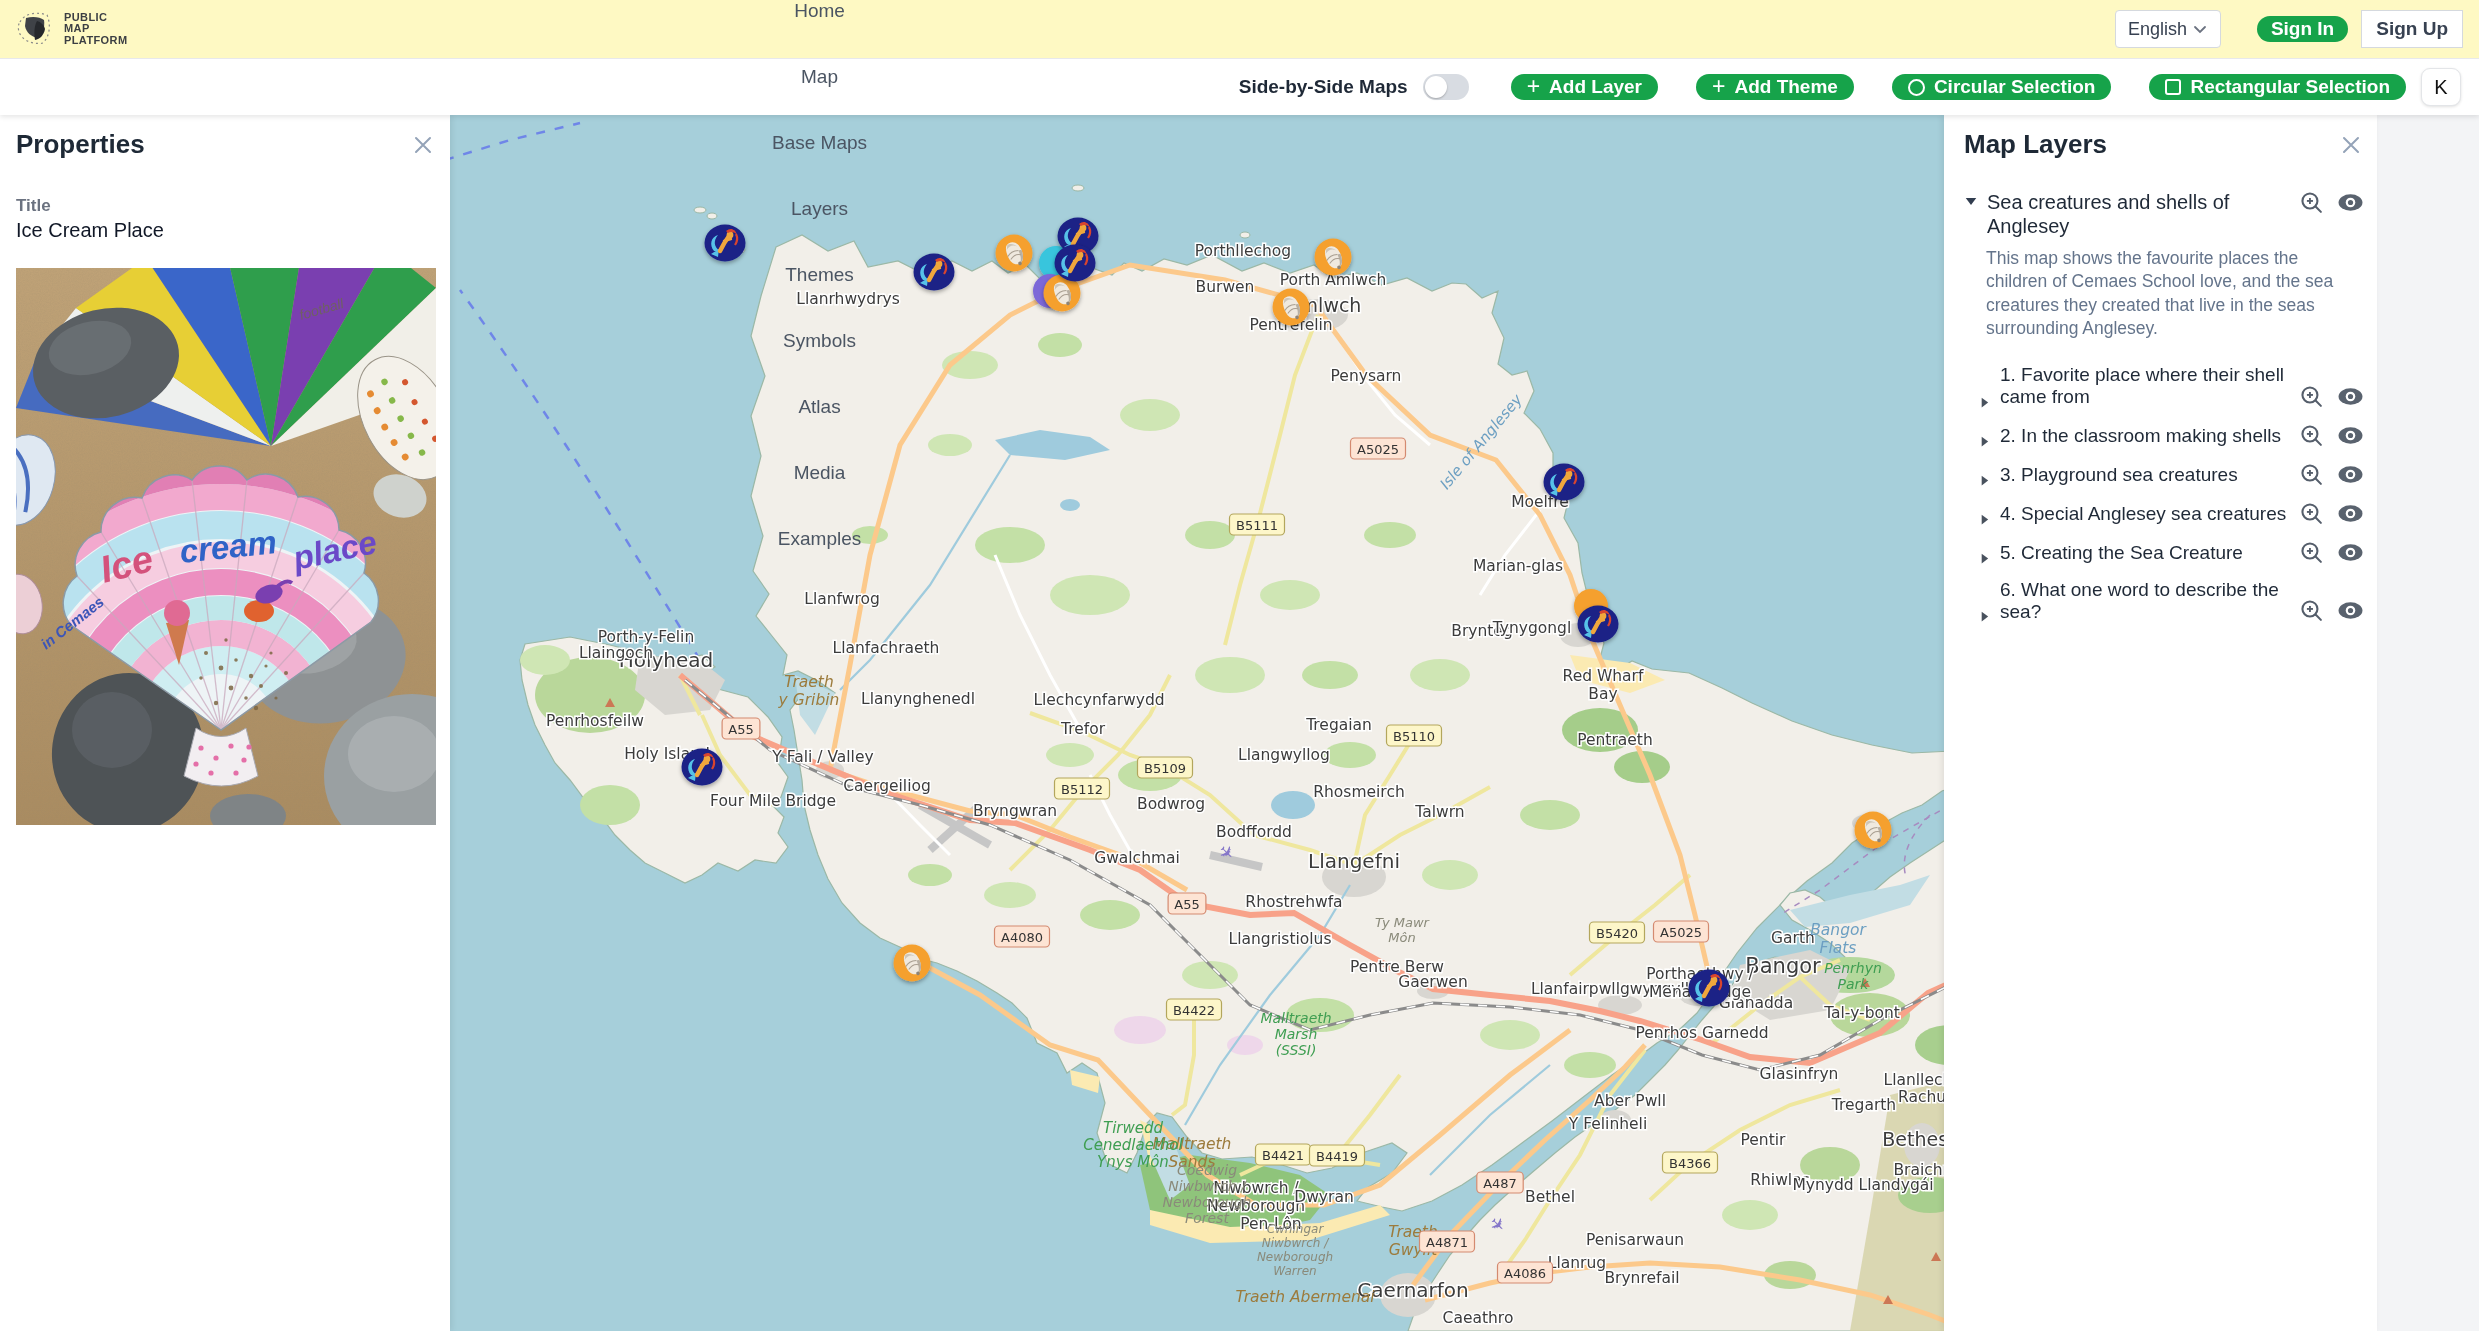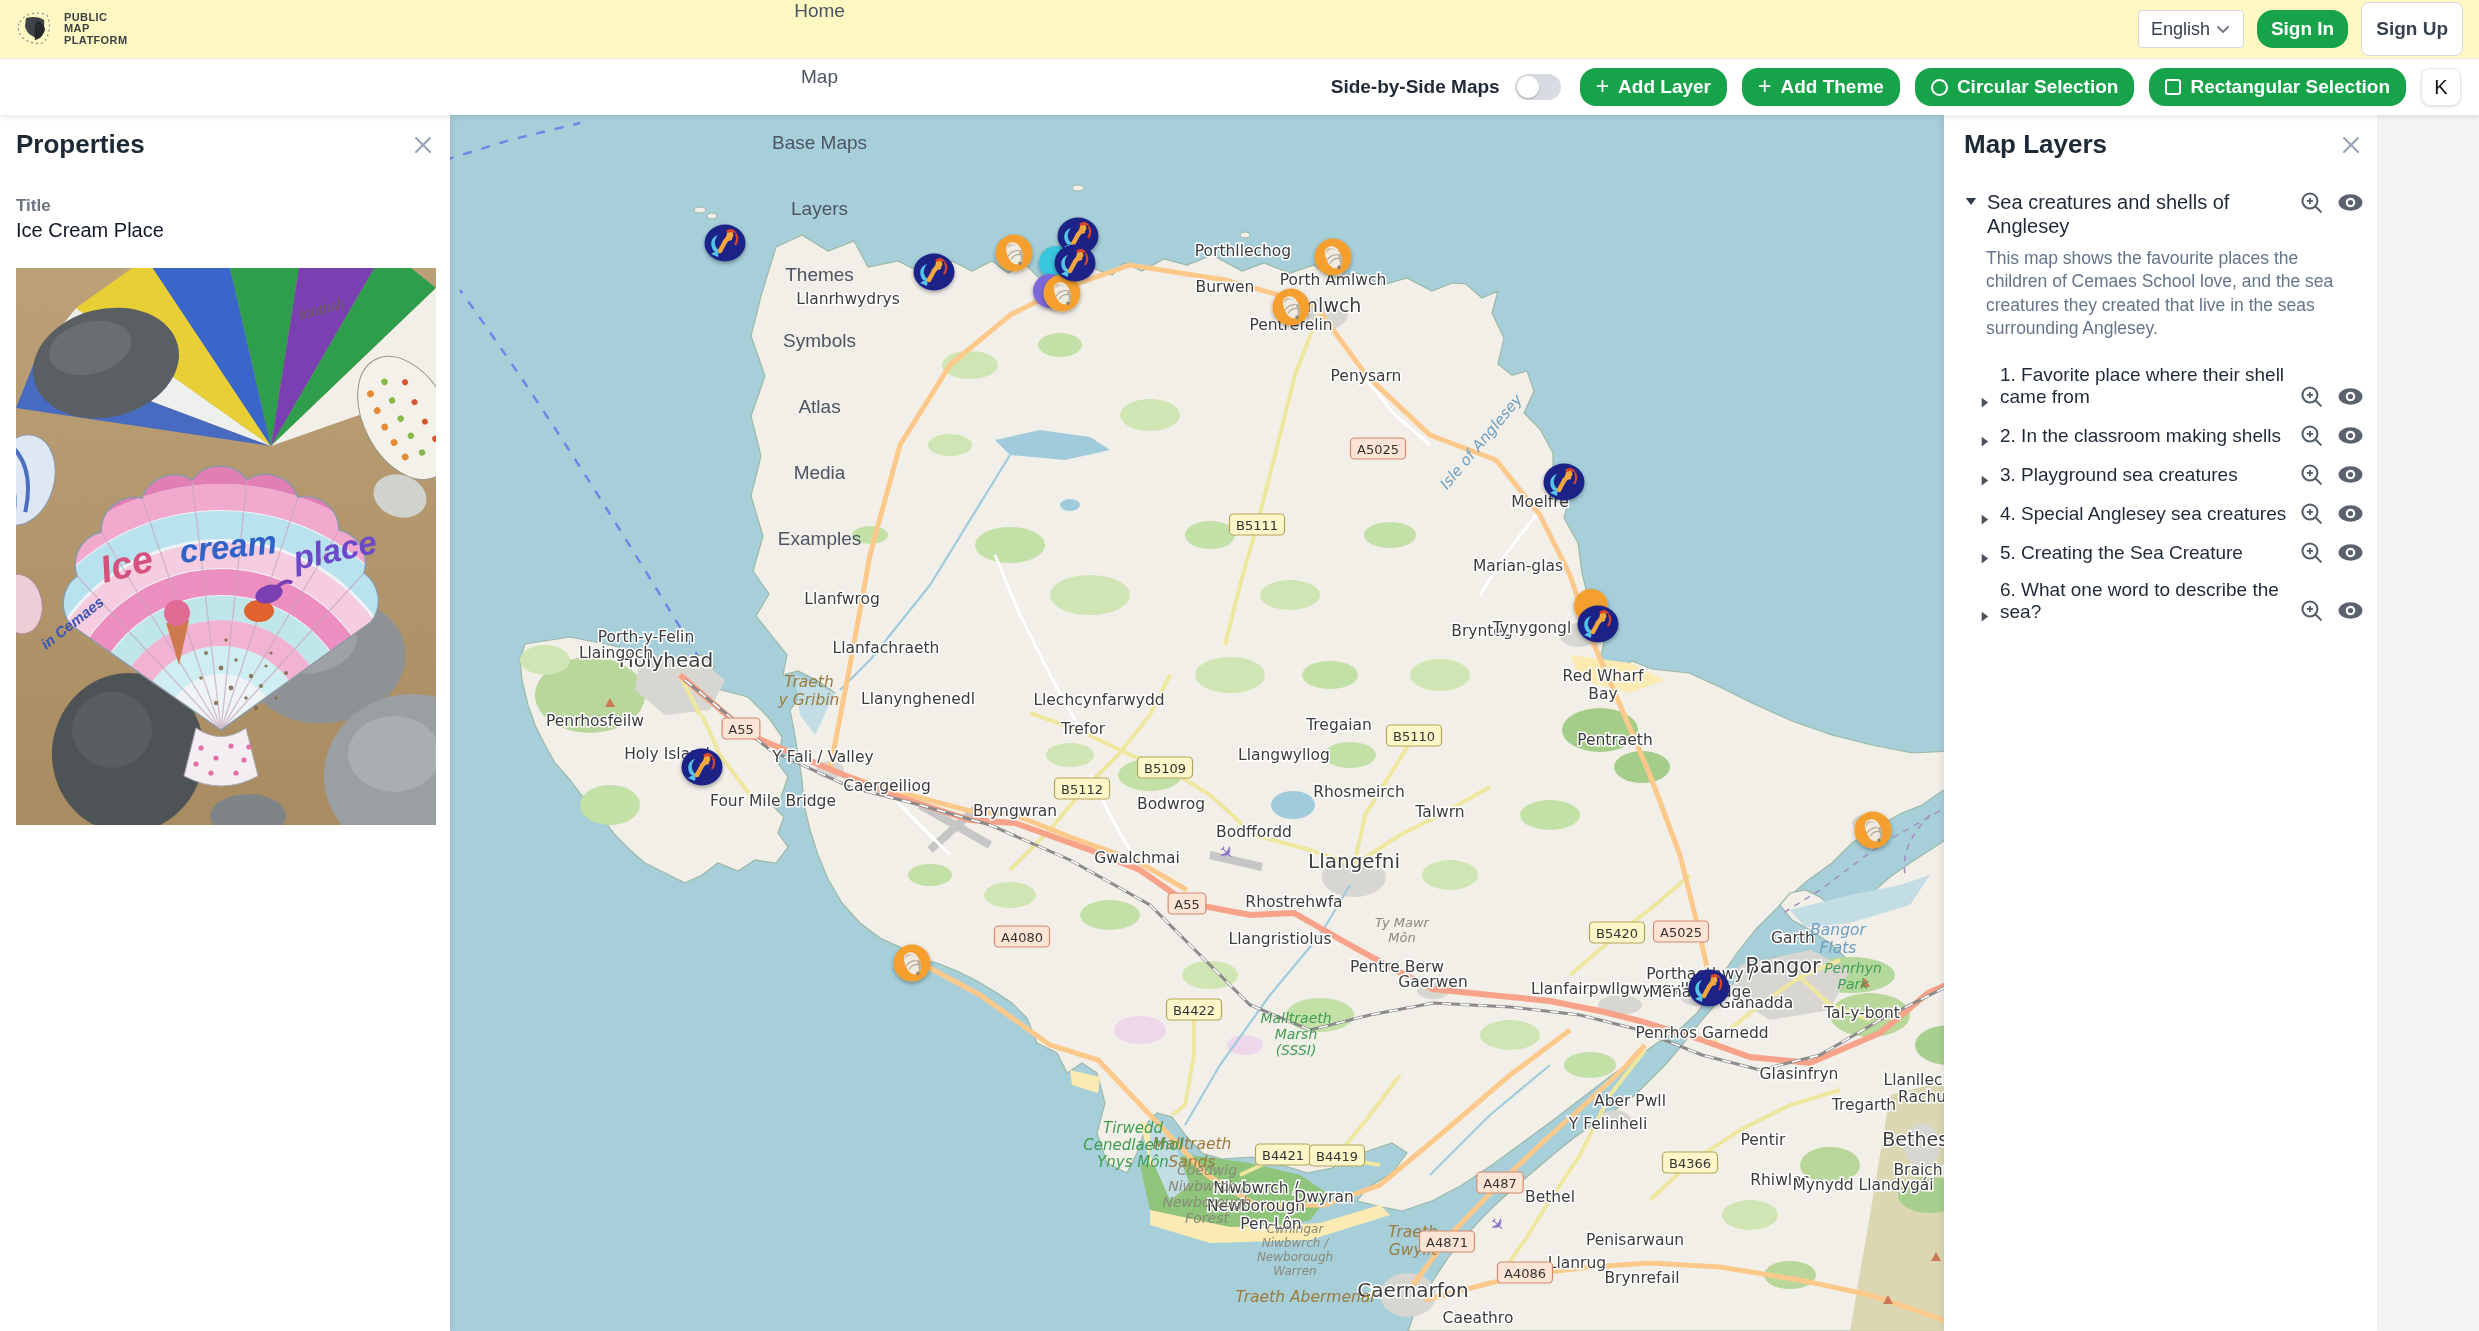--- a/index.html
+++ b/index.html
@@ -10,24 +10,24 @@
   .header { position:absolute; top:0; left:0; width:2479px; height:59px; background:#fef9c3;
             border-bottom:1px solid #e8e9eb; display:flex; align-items:center; z-index:30; }
   .logo { display:flex; align-items:center; gap:8px; margin-left:14px; }
   .logo-text { font-size:11px; font-weight:bold; color:#3c3f43; line-height:1.05; letter-spacing:.4px; }
   .nav { position:absolute; left:772px; top:0; height:59px; display:flex; align-items:center; gap:44px;flex-direction:column; }
   .nav-item { font-size:19px; color:#4b5563; cursor:pointer; white-space:nowrap; }
   .hdr-right { margin-left:auto; margin-right:16px; display:flex; align-items:center; gap:13px; }
   .lang-select { width:106px; height:38px; border:1px solid #d5d9de; border-radius:4px; background:#fff;
                  display:flex; align-items:center; justify-content:space-between; padding:0 12px;
                  font-size:18px; color:#374151; cursor:pointer; }
-  .btn-green { background:#16a34a; color:#fff; border:none; border-radius:16px; height:38px;
+  .btn-green { background:#16a34a; color:#fff; border:none; border-radius:16px; height:26px;
                padding:0 16px; font-size:19px; font-weight:600; cursor:pointer;
-               display:flex; align-items:center; gap:9px; font-family:inherit; }
-  .btn-outline { background:#fff; color:#374151; border:1px solid #d5d9de; border-radius:8px; height:54px;
+               display:flex; align-items:center; gap:9px; font-family:inherit;margin-left:23px; }
+  .btn-outline { background:#fff; color:#374151; border:1px solid #d5d9de; border-radius:0; height:38px;
                  padding:0 14px; font-size:19px; font-weight:600; cursor:pointer; font-family:inherit; }
 
   
   .toolbar { position:absolute; top:59px; left:0; width:2479px; height:56px; background:#fff;
              box-shadow:0 2px 5px rgba(0,0,0,.10); display:flex; align-items:center;
              justify-content:flex-end; gap:15px; padding-right:18px; z-index:25; }
   .sbs-label { font-size:19px; color:#1f2937; font-weight:700; }
   .toggle { width:46px; height:26px; border-radius:13px; background:#d8dce2; position:relative;
             cursor:pointer; margin-right:4px; }
   .toggle .knob { position:absolute; left:2px; top:2px; width:22px; height:22px; border-radius:50%;

